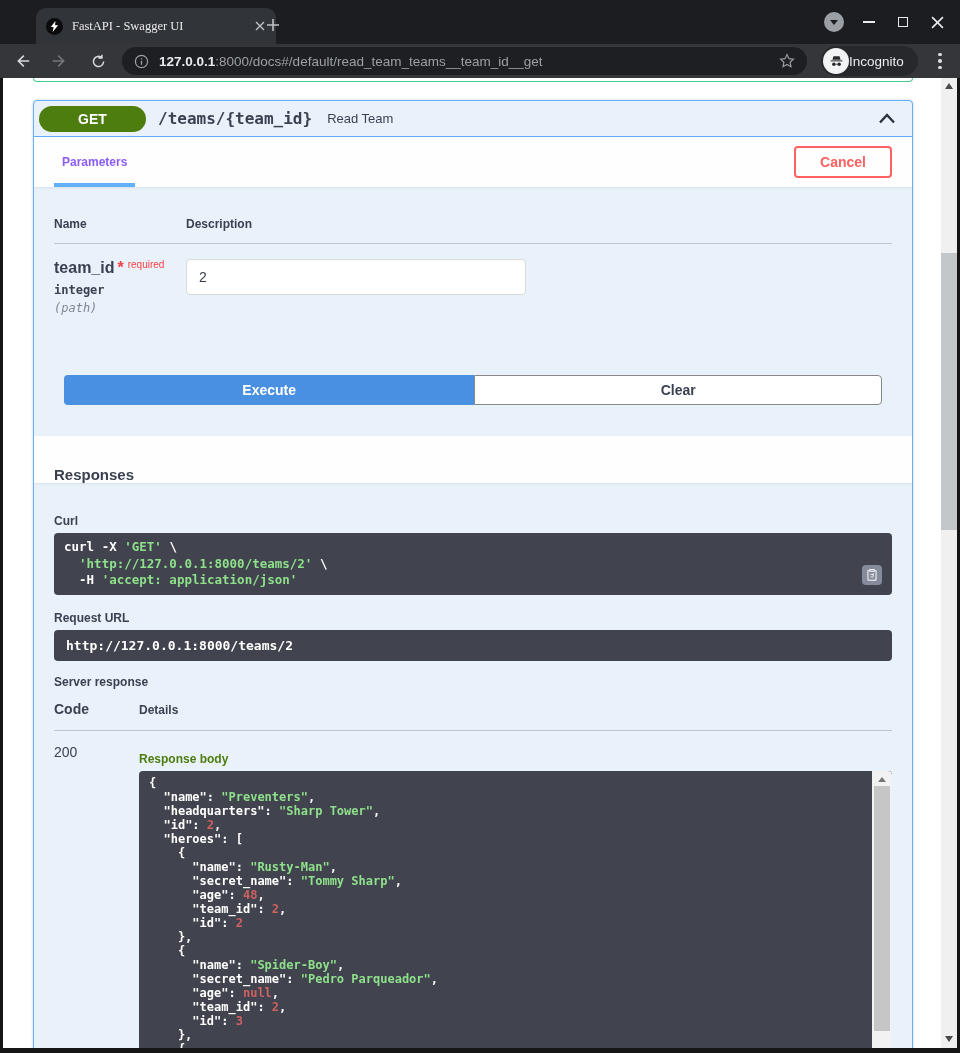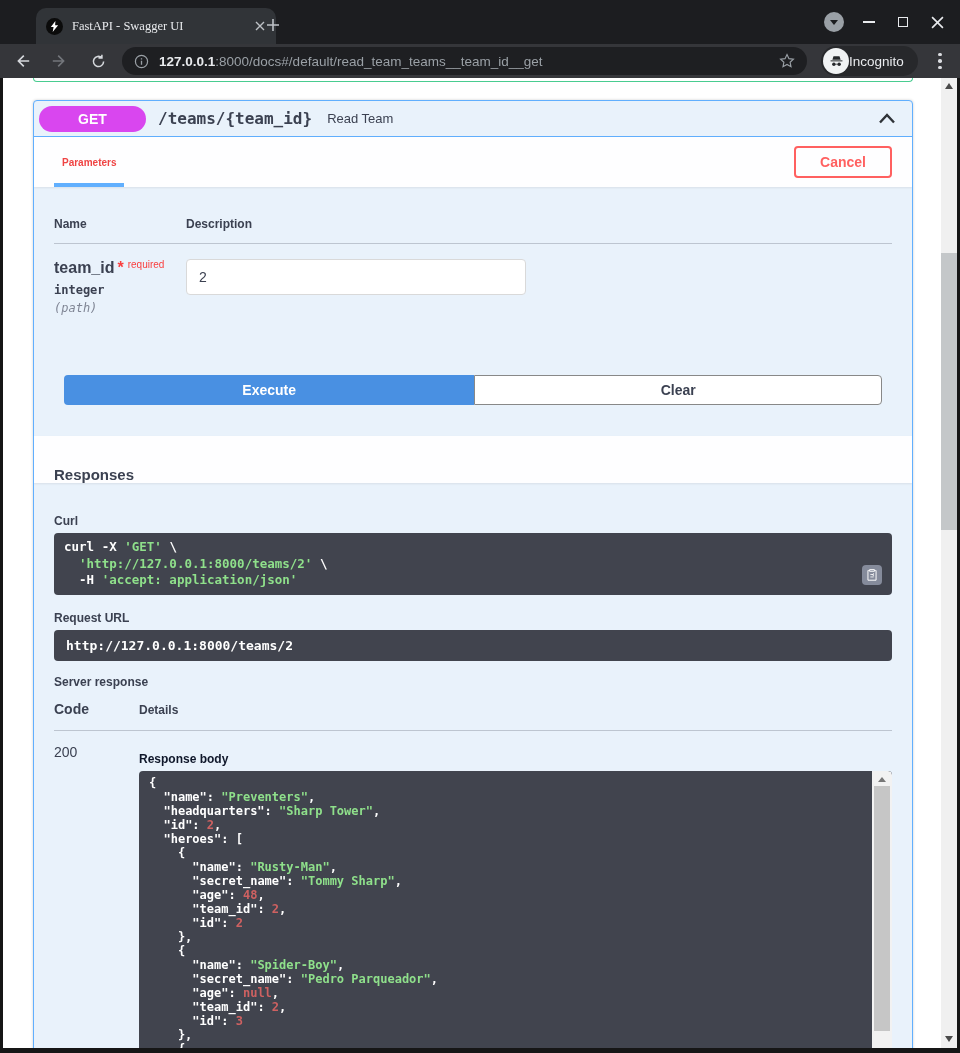--- a/index.html
+++ b/index.html
@@ -50,30 +50,30 @@
   .page { flex:1; background:#161616; padding:0 3px 5px 3px; min-height:0; }
   .page-inner { background:#fff; height:100%; position:relative; overflow:hidden; }
   .content { position:absolute; left:30px; top:0; width:880px; }
 
   .prev-block { height:4px; border:1px solid #49cc90; border-top:none; border-radius:0 0 4px 4px; background:#fff; }
 
   .opblock { margin-top:18px; border:1px solid #61affe; border-radius:4px; background:#e9f2fb;
              box-shadow:0 0 3px rgba(0,0,0,.19); overflow:hidden; }
   .opblock-header { height:36px; display:flex; align-items:center; padding:0 10px 0 5px;
                     border-bottom:1px solid #61affe; }
-  .method { width:107px; height:26px; line-height:26px; text-align:center; background:#d946ef; color:#fff;
+  .method { width:107px; height:26px; line-height:26px; text-align:center; background:#4d7c0f; color:#fff;
             font-weight:bold; font-size:14px; border-radius:13px; flex:none; }
   .path { font-family:"DejaVu Sans Mono", monospace; font-weight:bold; font-size:16px; color:#3b4151; margin-left:12px; }
   .summary { font-size:13px; color:#3b4151; margin-left:15px; }
   .chevron { margin-left:auto; margin-right:6px; display:flex; }
 
   .section-header { background:rgba(255,255,255,.92); display:flex; align-items:flex-end;
                     justify-content:space-between; padding:0 20px; box-shadow:0 1px 2px rgba(0,0,0,.08); }
   .params-header { height:50px; align-items:stretch; }
-  .param-tab { font-size:10px; font-weight:bold; color:#ef4444; display:flex; align-items:center;
+  .param-tab { font-size:12px; font-weight:bold; color:#8b5cf6; display:flex; align-items:center;
                padding:4px 8px 0; border-bottom:4px solid #61affe; }
   .cancel { align-self:center; background:transparent; border:2px solid #ff6060; border-radius:4px; color:#ff6060;
             font-weight:bold; font-size:14px; padding:6px 24px; font-family:inherit; cursor:pointer; }
 
   .params-body { padding:0 20px 31px; }
   .grid2 { display:grid; grid-template-columns:132px 1fr; }
   .t-head { padding:30px 0 12px; border-bottom:1px solid rgba(59,65,81,.25); font-size:12px; font-weight:bold; color:#3b4151; }
   .param-row { padding-top:15px; }
   .p-name { font-size:16px; font-weight:bold; color:#3b4151; }
   .star { color:#f93e3e; margin-left:3px; }
@@ -99,21 +99,21 @@
   .curl pre { font-size:12.5px; line-height:16.5px; padding:6px 10px; }
   .copy-btn { position:absolute; right:10px; bottom:10px; width:20px; height:20px; background:#858b9b;
               border-radius:4px; display:flex; align-items:center; justify-content:center; cursor:pointer; }
   .requrl pre { font-size:13px; line-height:17px; padding:7px 12px; }
   .rt-head { display:grid; grid-template-columns:85px 1fr; margin-top:12px; padding-bottom:13px;
              border-bottom:1px solid rgba(59,65,81,.25); align-items:baseline; }
   .code-h { font-size:14px; font-weight:600; color:#3b4151; }
   .det-h { font-size:12px; font-weight:bold; color:#3b4151; }
   .rt-row { display:grid; grid-template-columns:85px 1fr; padding-top:13px; }
   .code-cell { font-size:14px; color:#3b4151; }
-  .rb-label { font-size:12px; font-weight:bold; color:#0f172a; padding-top:8px; }
+  .rb-label { font-size:12px; font-weight:bold; color:#4d7c0f; padding-top:8px; }
   .respbody { height:290px; overflow:hidden; }
   .respbody pre { font-size:12px; line-height:14px; padding:5px 10px; }
   .key { color:#ffffff; }
   .str { color:#8fe08b; }
   .num { color:#ce6161; }
 
   .inner-scrollbar { position:absolute; top:0; right:0; bottom:0; width:20px; background:#f2f2f2;
                      border-radius:0 4px 4px 0; }
   .isb-arrow { width:0; height:0; margin:6px auto 0; border-left:4px solid transparent;
                border-right:4px solid transparent; border-bottom:5px solid #777; }

